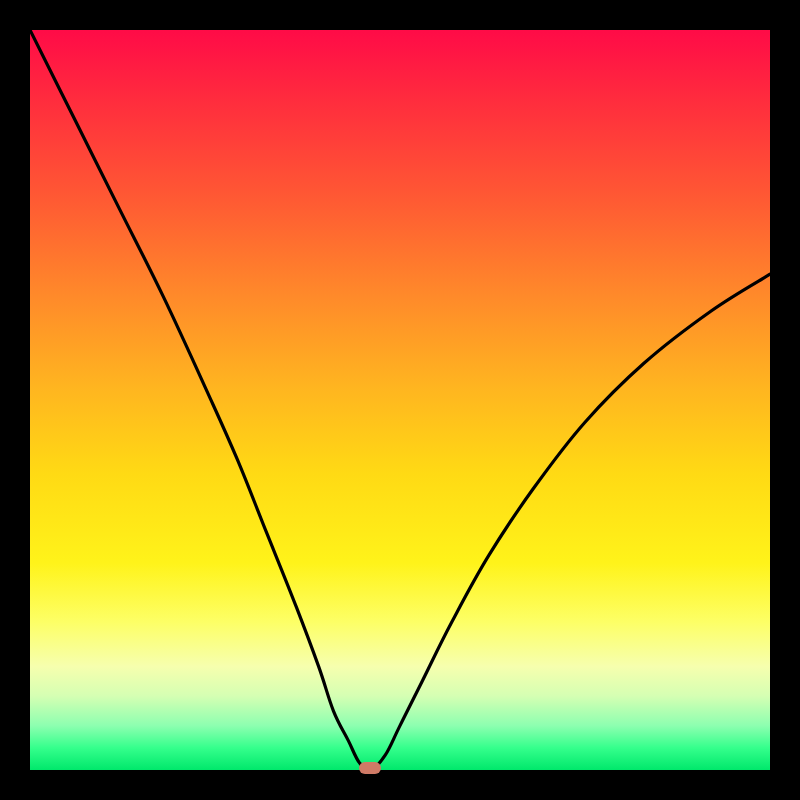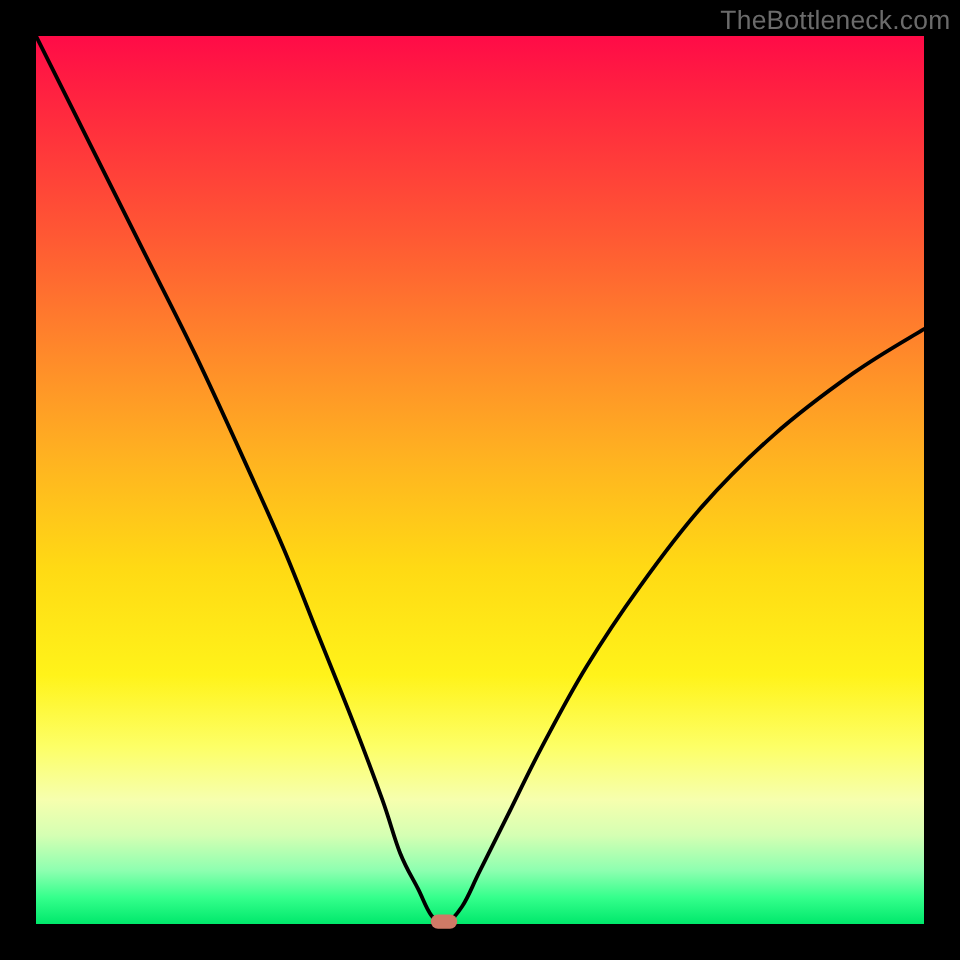--- a/index.html
+++ b/index.html
@@ -68,15 +68,14 @@
 
 <div class="frame">
 
   <div class="plot-area">
     <svg viewBox="0 0 740 740" width="740" height="740">
       <path fill="none" stroke="#000" stroke-width="3.2" stroke-linecap="round" d="M 0 0 C 8.0 16.0, 28.4 56.8, 44.4 88.8 C 60.4 120.8, 72.8 145.6, 88.8 177.6 C 104.8 209.6, 117.2 233.1, 133.2 266.4 C 149.2 299.7, 164.3 333.3, 177.6 362.6 C 190.9 391.9, 196.5 403.9, 207.2 429.2 C 217.9 454.5, 226.1 476.6, 236.8 503.2 C 247.5 529.8, 257.1 553.2, 266.4 577.2 C 275.7 601.2, 281.9 617.8, 288.6 636.4 C 295.3 655.0, 298.1 667.5, 303.4 680.8 C 308.7 694.1, 313.5 701.1, 318.2 710.4 C 322.9 719.7, 325.3 727.3, 329.3 732.6 C 333.3 737.9, 335.7 741.3, 340.4 740.0 C 345.1 738.7, 349.9 733.2, 355.2 725.2 C 360.5 717.2, 363.3 708.9, 370.0 695.6 C 376.7 682.3, 382.9 669.8, 392.2 651.2 C 401.5 632.6, 409.8 614.6, 421.8 592.0 C 433.8 569.4, 444.1 549.4, 458.8 525.4 C 473.5 501.4, 485.9 482.8, 503.2 458.8 C 520.5 434.8, 535.0 414.8, 555.0 392.2 C 575.0 369.6, 591.6 353.0, 614.2 333.0 C 636.8 313.0, 658.2 297.2, 680.8 281.2 C 703.4 265.2, 729.3 250.9, 740.0 244.2" id="curve-path"></path>
     </svg>
     <div class="marker" id="min-marker" style="left: 329.4px; top: 732px; background: rgb(207, 122, 102);"></div>
   </div>
 
-  <div class="watermark">TheBottleneck.com</div>
 
 </div>
 
 </body></html>

